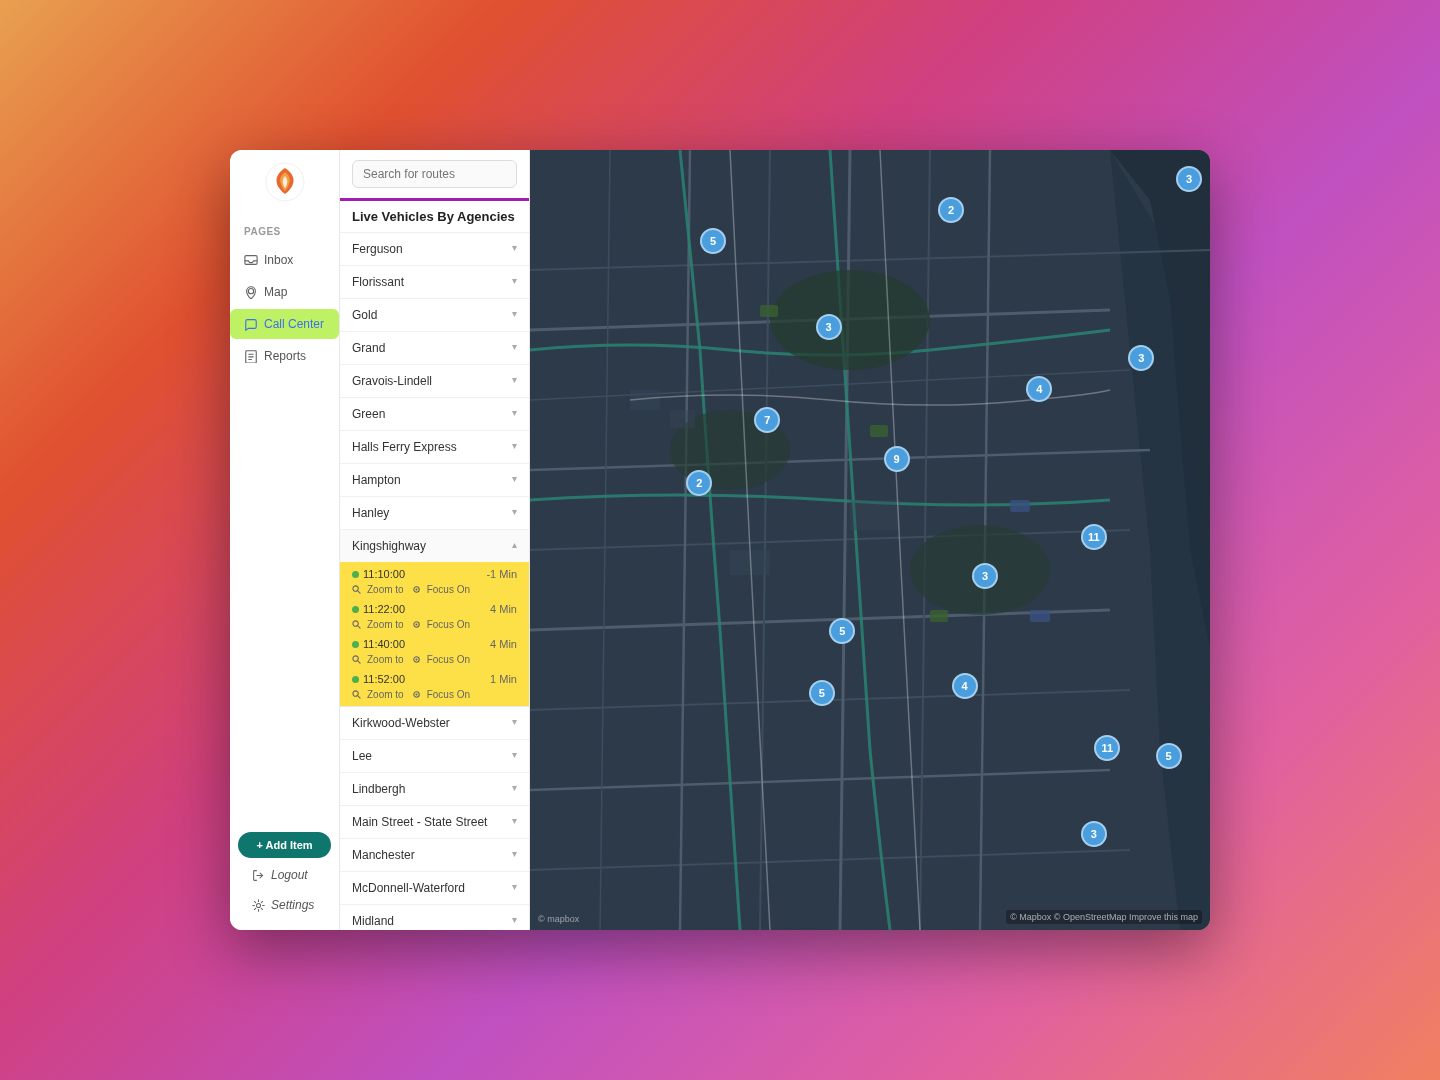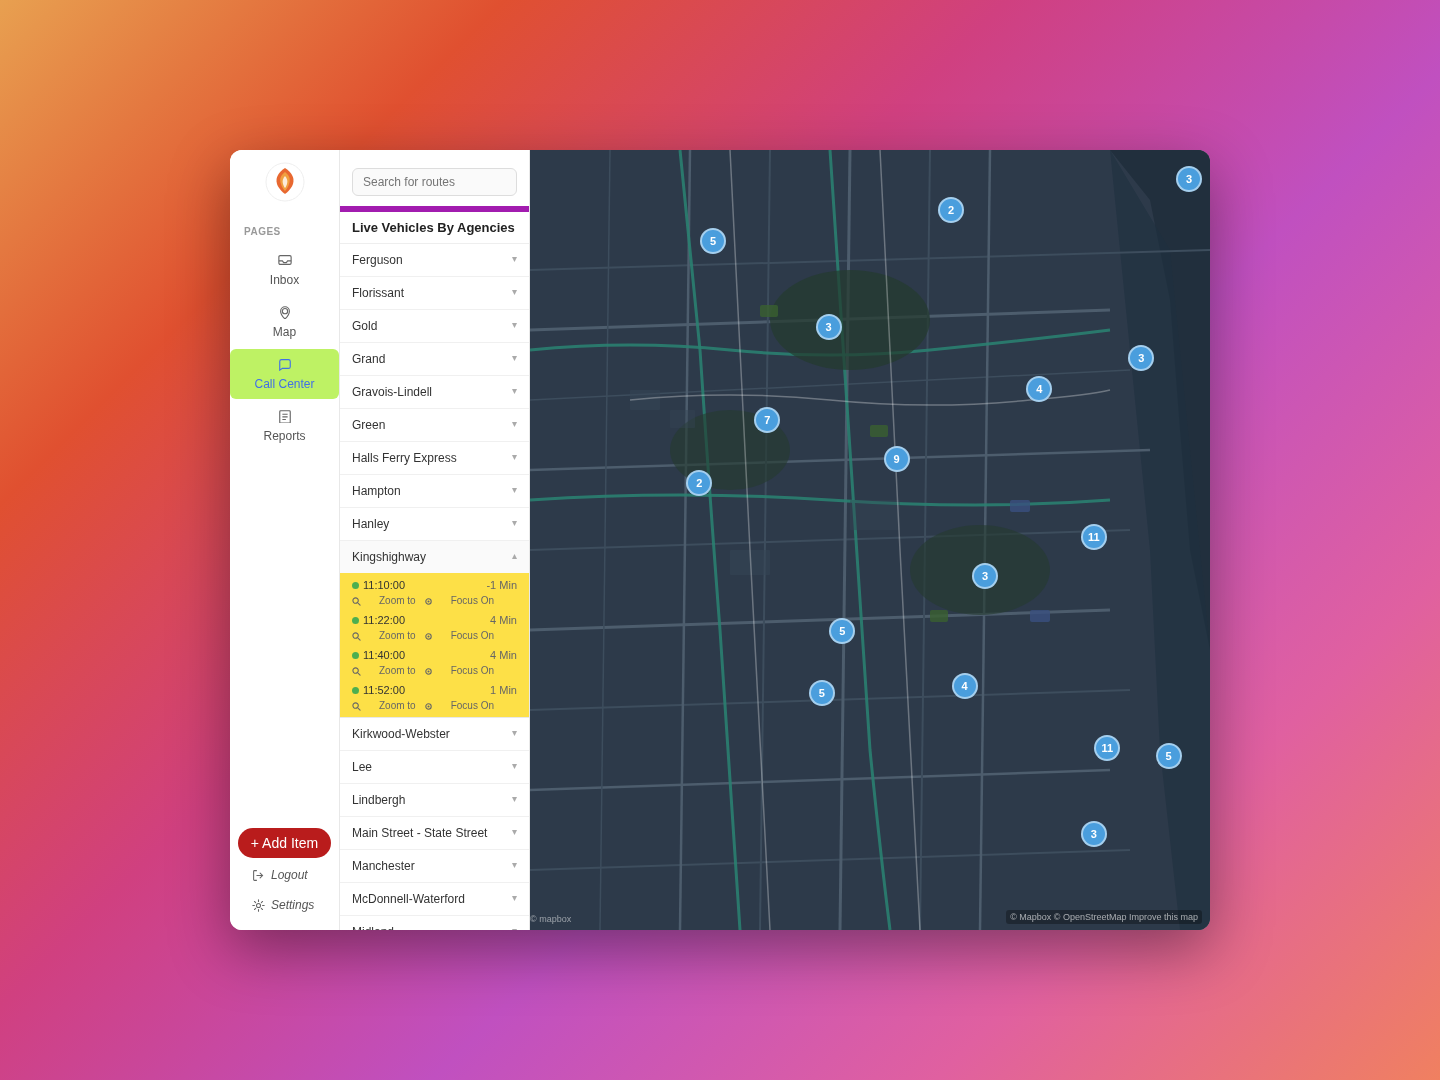--- a/index.html
+++ b/index.html
@@ -53,43 +53,42 @@
       display: flex;
       align-items: center;
       width: 100%;
       padding: 8px 14px;
       gap: 6px;
       font-size: 12px;
       color: #555;
       cursor: pointer;
       border-radius: 6px;
       margin-bottom: 2px;
-      flex-direction: column;
     }
     .nav-item.active {
       background: #bef264;
       color: #4070e8;
     }
     .nav-item svg { width: 14px; height: 14px; flex-shrink: 0; }
     .sidebar-bottom {
       margin-top: auto;
       width: 100%;
       padding: 0 8px;
       display: flex;
       flex-direction: column;
       gap: 4px;
     }
     .add-item-btn {
-      background: #b91c1c;
+      background: #0f766e;
       color: #fff;
       border: none;
       border-radius: 20px;
       padding: 7px 12px;
-      font-size: 14px;
-      font-weight: 400;
+      font-size: 11px;
+      font-weight: 700;
       cursor: pointer;
       display: flex;
       align-items: center;
       gap: 4px;
       width: 100%;
       justify-content: center;
     }
     .logout-btn, .settings-btn {
       display: flex;
       align-items: center;
@@ -105,22 +104,21 @@
     .route-panel {
       width: 190px;
       background: #fff;
       border-right: 1px solid #e8e8e8;
       display: flex;
       flex-direction: column;
       flex-shrink: 0;
     }
     .search-box {
       padding: 10px 12px;
-      border-bottom: 6px solid #a21caf;
-      margin-top: 8px;
+      border-bottom: 3px solid #a21caf;
     }
     .search-box input {
       width: 100%;
       border: 1px solid #ddd;
       border-radius: 6px;
       padding: 6px 10px;
       font-size: 12px;
       color: #333;
       outline: none;
       background: #fafafa;
@@ -191,22 +189,22 @@
     }
     .vehicle-actions {
       display: flex;
       gap: 8px;
     }
     .vehicle-action-btn {
       font-size: 10px;
       color: #666;
       cursor: pointer;
       display: flex;
-      align-items: flex-end;
-      gap: 18px;
+      align-items: center;
+      gap: 6px;
     }
     
     .map-area {
       flex: 1;
       position: relative;
       background: #2d3748;
       overflow: hidden;
     }
     .map-bg {
       width: 100%;
@@ -220,21 +218,21 @@
       right: 8px;
       font-size: 9px;
       color: rgba(255,255,255,0.6);
       background: rgba(0,0,0,0.3);
       padding: 2px 4px;
       border-radius: 3px;
     }
     .mapbox-logo {
       position: absolute;
       bottom: 6px;
-      left: 0;
+      left: 8px;
       font-size: 9px;
       color: rgba(255,255,255,0.5);
     }
     .map-cluster {
       position: absolute;
       background: #4a9edd;
       color: #fff;
       border-radius: 50%;
       width: 26px;
       height: 26px;

